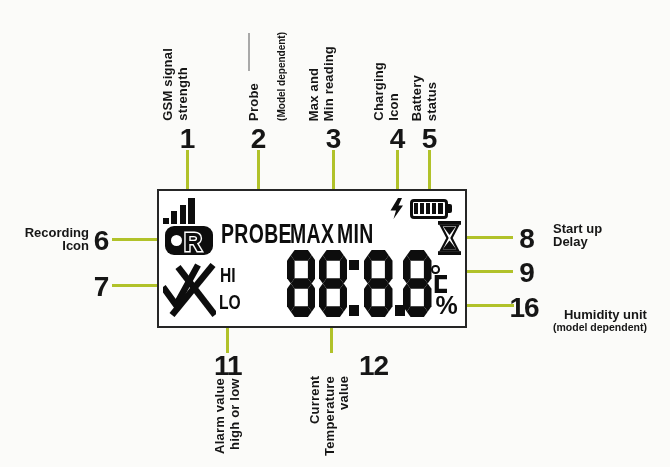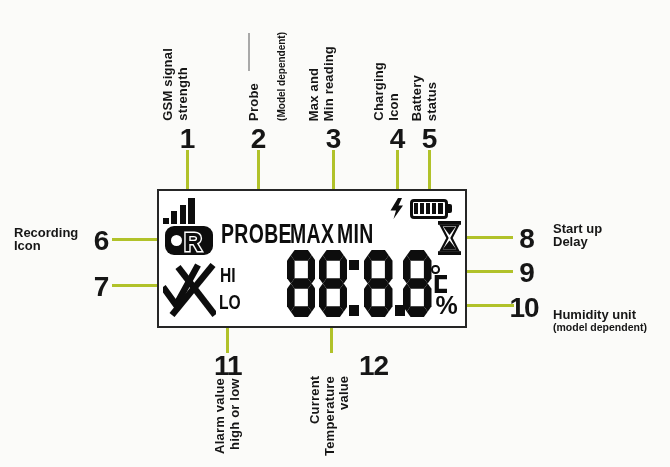--- a/index.html
+++ b/index.html
@@ -21,21 +21,21 @@
   .vlabel{
     position:absolute;writing-mode:vertical-rl;transform:rotate(180deg);
     font-size:13px;font-weight:bold;line-height:15px;white-space:pre-line;
     color:#161616;letter-spacing:0.2px;
   }
   .vlabel.endalign{text-align:end;line-height:14.5px;}
   .vmain{display:block;font-size:13px;line-height:15px;}
   .vsub{display:block;font-size:10px;line-height:12px;letter-spacing:0;}
   
   .slabel{position:absolute;font-size:13px;font-weight:bold;line-height:13px;white-space:pre-line;color:#161616;}
-  .slabel.right-align{width:75px;left:14px;}
+  .slabel.right-align{width:75px;text-align:right;left:14px;}
   .hsub{display:block;font-size:10.5px;line-height:12px;}
   
   .lcd{
     position:absolute;left:157px;top:189px;width:310px;height:139px;
     border:2.5px solid #262626;background:#fff;box-sizing:border-box;
   }
   .lcd *{color:#0d0d0d;}
   .lcdtxt{
     position:absolute;font-weight:bold;font-size:27px;line-height:21px;
     transform:scaleX(0.72);transform-origin:left top;letter-spacing:0.5px;white-space:nowrap;
@@ -112,22 +112,22 @@
 
   <div class="hline" style="left:461px;top:236px;width:52px;"></div>
   <div class="cnum" style="left:513.5px;top:226px;">8</div>
   <div class="slabel" style="left:553px;top:222px;">Start up
 Delay</div>
 
   <div class="hline" style="left:457px;top:270px;width:56px;"></div>
   <div class="cnum" style="left:513.5px;top:260px;">9</div>
 
   <div class="hline" style="left:452px;top:304px;width:62px;"></div>
-  <div class="cnum" style="left:509.5px;top:295px;">10</div>
-  <div class="slabel" style="left:553px;top:295px;">
+  <div class="cnum" style="left:509.5px;top:295px;">16</div>
+  <div class="slabel" style="left:553px;top:295px;text-align:right;">
     <span>Humidity unit</span>
     <span class="hsub">(model dependent)</span>
   </div>
 
   <div class="vline" style="left:225.5px;top:318px;height:35px;"></div>
   <div class="cnum" style="left:214px;top:353px;">11</div>
   <div class="vlabel endalign" style="left:213px;top:378px;">Alarm value
 high or low</div>
 
   <div class="vline" style="left:329.5px;top:323px;height:30px;"></div>

